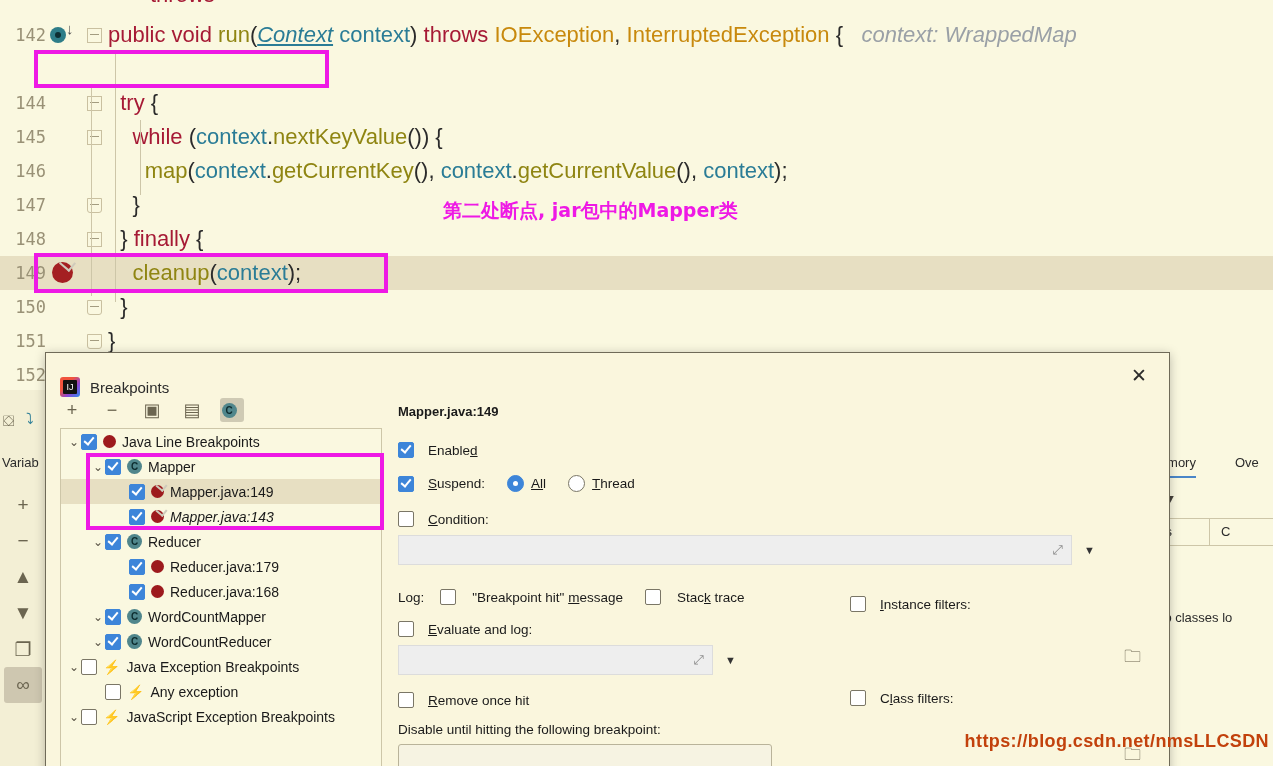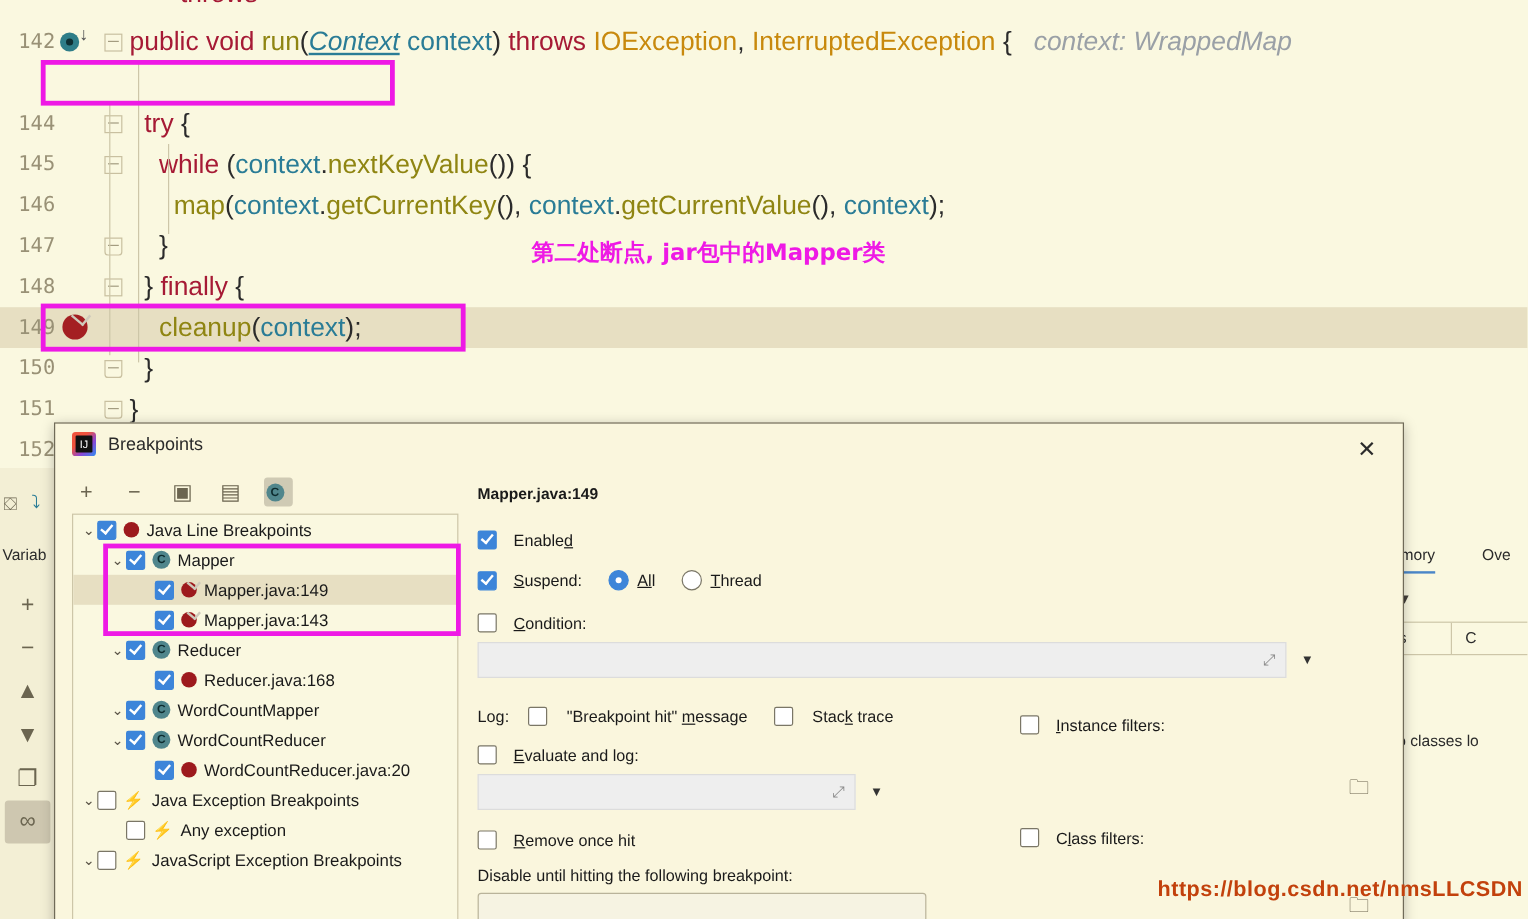--- a/index.html
+++ b/index.html
@@ -57,21 +57,21 @@
   .rtab.active{border-bottom:2px solid #4a86c8;padding-bottom:6px;}
   .rsearch{position:absolute;left:6px;top:50px;color:#44403a;font-size:14px;}
   .rhead{position:absolute;left:0;right:0;top:78px;height:26px;border-top:1px solid #cdc6a8;border-bottom:1px solid #cdc6a8;}
   .rhead span{position:absolute;top:5px;font-size:13px;color:#2b2b2b;}
   .rdiv{position:absolute;left:66px;top:0;bottom:0;width:1px;background:#cdc6a8;}
   .noclasses{position:absolute;left:12px;top:170px;font-size:13px;color:#2b2b2b;white-space:nowrap;}
 
   
   #dialog{position:absolute;left:45px;top:352px;width:1123px;height:420px;
           background:#faf6dd;border:1px solid #6f6a58;box-shadow:0 2px 10px rgba(0,0,0,.25);}
-  .dlg-title{position:absolute;left:14px;top:7px;display:flex;align-items:center;gap:10px;}
+  .dlg-title{position:absolute;left:14px;top:24px;display:flex;align-items:center;gap:10px;}
   .jb-ico{width:20px;height:20px;border-radius:3px;
           background:linear-gradient(135deg,#f0533d 0%,#f0533d 35%,#8a46d6 65%,#2f8ef0 100%);
           position:relative;}
   .jb-ico::after{content:"IJ";position:absolute;left:3px;top:3px;width:14px;height:14px;background:#111;
           color:#fff;font-size:9px;line-height:14px;text-align:center;border-radius:1px;}
   .dlg-title span{font-size:15px;color:#2b2b2b;}
   .dlg-close{position:absolute;right:18px;top:10px;width:24px;height:24px;
              display:flex;align-items:center;justify-content:center;font-size:19px;color:#2b2b2b;cursor:pointer;}
 
   .bp-toolbar{position:absolute;left:60px;top:398px;display:flex;align-items:center;gap:16px;}
@@ -273,57 +273,57 @@
       <span>Mapper</span>
     </div>
     <div class="trow sel" style="padding-left: 56px;">
       <span class="tw"></span>
       <span class="cb on"></span>
       <span class="minidot">
         <i class="t"></i>
       </span>
       <span>Mapper.java:149</span>
     </div>
-    <div class="trow" style="padding-left: 56px;">
+    <div class="trow" style="padding-left: 56px; font-style: italic;">
       <span class="tw"></span>
       <span class="cb on"></span>
       <span class="minidot">
         <i class="t"></i>
       </span>
       <span>Mapper.java:143</span>
     </div>
     <div class="trow" style="padding-left: 32px;">
       <span class="tw">⌄</span>
       <span class="cb on"></span>
       <span class="cico">C</span>
       <span>Reducer</span>
     </div>
     <div class="trow" style="padding-left: 56px;">
       <span class="tw"></span>
       <span class="cb on"></span>
       <span class="dot"></span>
+      <span>Reducer.java:179</span>
+    </div>
+    <div class="trow" style="padding-left: 56px;">
+      <span class="tw"></span>
+      <span class="cb on"></span>
+      <span class="dot"></span>
       <span>Reducer.java:168</span>
     </div>
     <div class="trow" style="padding-left: 32px;">
       <span class="tw">⌄</span>
       <span class="cb on"></span>
       <span class="cico">C</span>
       <span>WordCountMapper</span>
     </div>
     <div class="trow" style="padding-left: 32px;">
       <span class="tw">⌄</span>
       <span class="cb on"></span>
       <span class="cico">C</span>
       <span>WordCountReducer</span>
-    </div>
-    <div class="trow" style="padding-left: 56px;">
-      <span class="tw"></span>
-      <span class="cb on"></span>
-      <span class="dot"></span>
-      <span>WordCountReducer.java:20</span>
     </div>
     <div class="trow" style="padding-left: 8px;">
       <span class="tw">⌄</span>
       <span class="cb"></span>
       <span class="bolt">⚡</span>
       <span>Java Exception Breakpoints</span>
     </div>
     <div class="trow" style="padding-left: 32px;">
       <span class="tw"></span>
       <span class="cb"></span>

